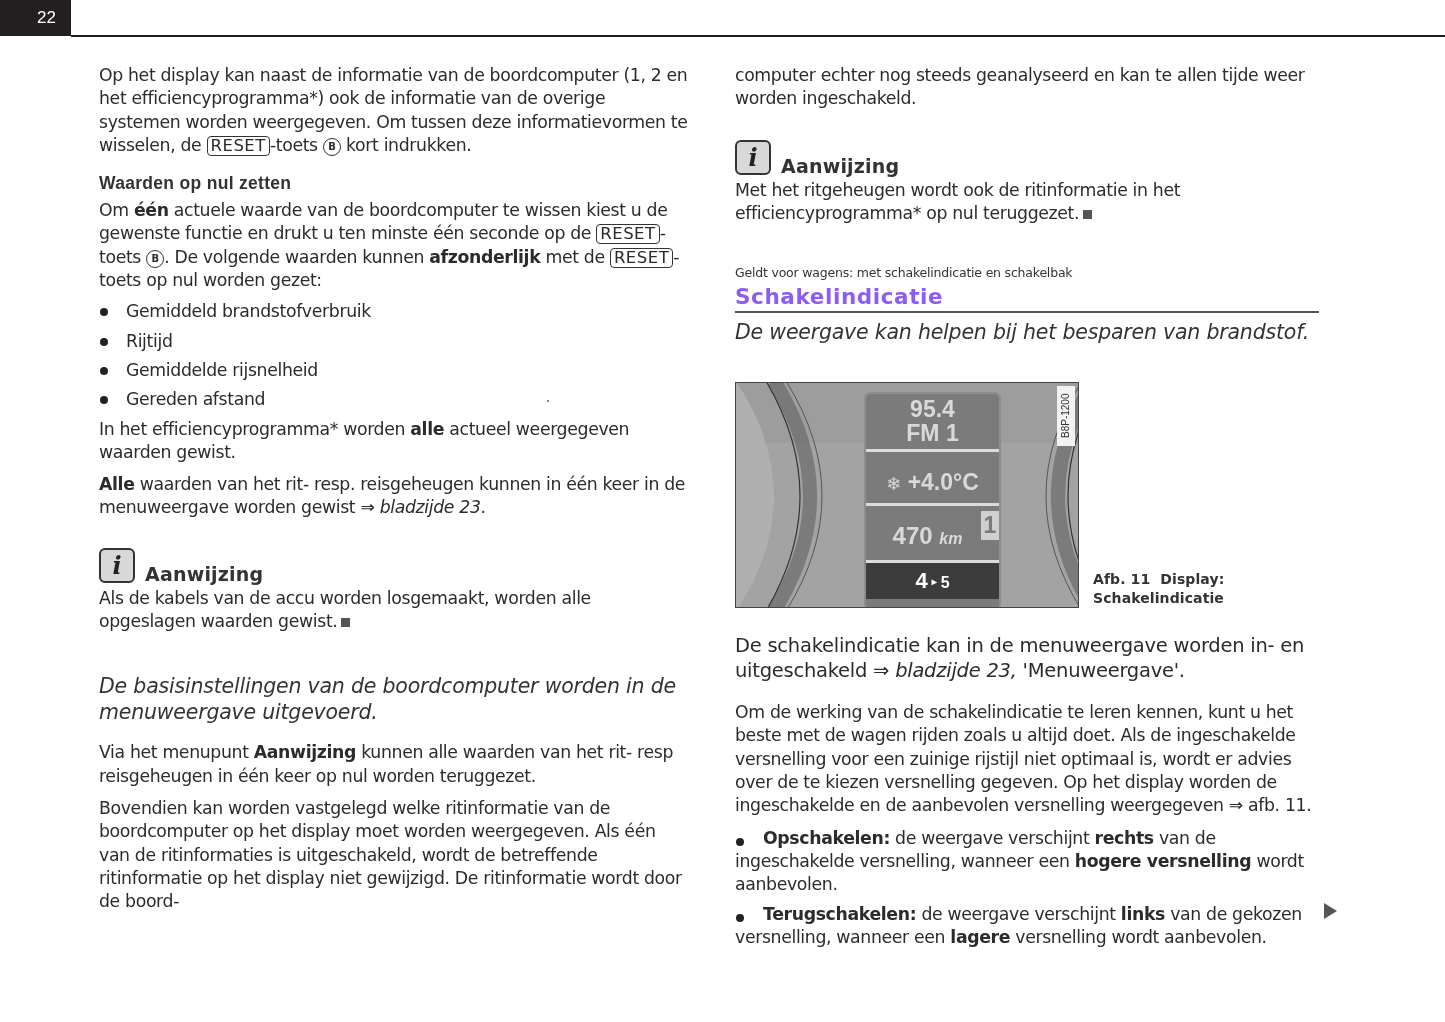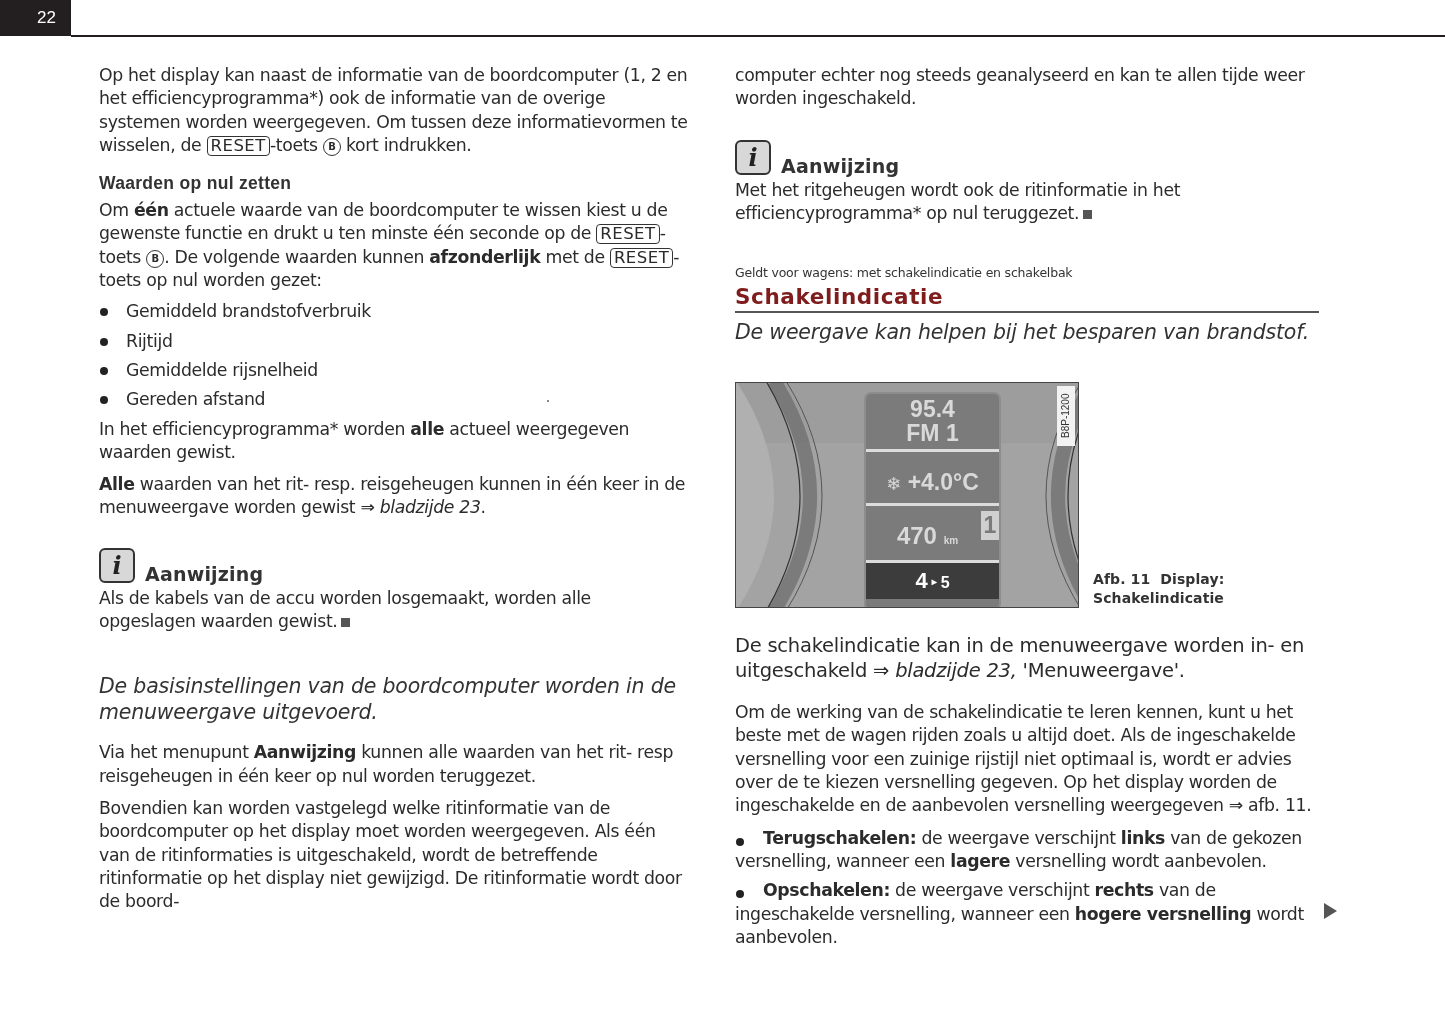--- a/index.html
+++ b/index.html
@@ -25,37 +25,37 @@
   ul.bullets { list-style: none; margin-top: 8px; }
   ul.bullets li { font-size: 17.3px; line-height: 23.3px; letter-spacing: -0.35px; padding-left: 27px; position: relative; margin-bottom: 6px; }
   ul.bullets li .dot { position: absolute; left: 1px; top: 8px; width: 8px; height: 8px; border-radius: 50%; background: #222; }
 
   .note-head { display: flex; align-items: flex-end; margin-top: 28px; }
   .info-icon { width: 36px; height: 35px; border: 2px solid #333; border-radius: 6px; background: #d8d8d8; display: flex; align-items: center; justify-content: center;
     font-family: "DejaVu Serif", serif; font-weight: bold; font-style: italic; font-size: 24px; color: #222; margin-right: 10px; }
   .note-title { font-weight: bold; font-size: 19px; color: #333; letter-spacing: 0.2px; line-height: 22px; margin-bottom: -2px; }
   .end-square { display: inline-block; width: 9px; height: 9px; background: #555; margin-left: 4px; vertical-align: 0; }
 
-  .section-title { font-family: "DejaVu Sans", sans-serif; font-weight: bold; font-size: 21.5px; color: #7f1d1d; letter-spacing: 0.6px; padding-bottom: 2px; border-bottom: 2px solid #555; }
+  .section-title { font-family: "DejaVu Sans", sans-serif; font-weight: bold; font-size: 21.5px; color: #8b5cf6; letter-spacing: 0.6px; padding-bottom: 2px; border-bottom: 2px solid #555; }
   .section-lead { font-style: italic; font-size: 20.5px; line-height: 26px; color: #333; letter-spacing: -0.2px; margin-top: 7px; }
 
   .applies { font-size: 12.5px; color: #333; letter-spacing: -0.2px; }
 
   .fig-row { display: flex; align-items: flex-end; margin-top: 37px; }
   .figure { position: relative; width: 396px; height: 226px; border: 1.5px solid #444; background: #9a9a9a; overflow: hidden; }
   .fig-caption { margin-left: 14px; font-size: 14px; font-weight: bold; line-height: 19px; color: #333; letter-spacing: 0.1px; margin-bottom: 0; }
   .fig-code { position: absolute; right: 3px; top: 3px; width: 18px; height: 60px; background: #f2f2f2; font-family: "Liberation Sans", sans-serif; font-size: 10px; color: #333; writing-mode: vertical-rl; transform: rotate(180deg); text-align: center; line-height: 18px; }
 
   .disp { position: absolute; left: 128px; top: 9px; width: 137px; height: 219px; border-radius: 7px; background: #7b7b7b; border: 2px solid #8d8d8d; overflow: hidden; font-family: "Liberation Sans", sans-serif; font-weight: bold; color: #d9d9d9; }
   .disp-sec { position: absolute; left: 0; width: 100%; text-align: center; }
   .disp-line { position: absolute; left: 0; width: 100%; height: 3px; background: #dcdcdc; }
   .disp-radio { top: 3px; font-size: 23px; line-height: 24px; }
   .disp-temp { top: 75px; font-size: 23px; }
   .disp-range { top: 128px; font-size: 24px; padding-right: 10px; }
-  .disp-range .unit { font-size: 10px; }
+  .disp-range .unit { font-size: 16px; font-style: italic; }
   .disp-badge { position: absolute; right: 0; top: 117px; width: 18px; height: 29px; background: #d0d0d0; color: #7b7b7b; font-size: 23px; text-align: center; line-height: 29px; }
   .disp-gear { top: 169px; height: 36px; background: #3c3c3c; color: #fff; font-size: 22px; line-height: 36px; }
   .disp-gear .arrow { font-size: 10px; vertical-align: 3px; margin: 0 4px; }
   .disp-gear .rec { font-size: 16px; }
 
   .next-arrow { position: absolute; left: 1324px; top: 903px; width: 0; height: 0; border-left: 13px solid #555; border-top: 8px solid transparent; border-bottom: 8px solid transparent; }
   .stray-dot { position: absolute; left: 547px; top: 400px; width: 2px; height: 2px; background: #888; }
 
   b { font-weight: bold; }
   i { font-style: italic; }
@@ -165,23 +165,23 @@
         <span>Display: Schakelindicatie</span>
       </div>
     </div>
 
     <p style="margin-top:25px; font-size:19.5px; line-height:25px; letter-spacing:-0.25px">
       <span>De schakelindicatie kan in de menuweergave worden in- en uitgeschakeld ⇒ </span><i>bladzijde 23,</i><span> 'Menuweergave'.</span>
     </p>
     <p style="margin-top:18px">Om de werking van de schakelindicatie te leren kennen, kunt u het beste met de wagen rijden zoals u altijd doet. Als de ingeschakelde versnelling voor een zuinige rijstijl niet optimaal is, wordt er advies over de te kiezen versnelling gegeven. Op het display worden de ingeschakelde en de aanbevolen versnelling weergegeven ⇒ afb. 11.</p>
 
     <ul class="bullets" style="margin-top:9px">
+      <li style="padding-left:0; text-indent:0">
+        <span style="display:inline-block; width:28px; position:relative"><span class="dot" style="top:-6px"></span></span><b>Opschakelen:</b><span> de weergave verschijnt </span><b>rechts</b><span> van de ingeschakelde versnelling, wanneer een </span><b>hogere versnelling</b><span> wordt aanbevolen.</span>
+      </li>
       <li style="padding-left:0">
         <span style="display:inline-block; width:28px; position:relative"><span class="dot" style="top:-6px"></span></span><b>Terugschakelen:</b><span> de weergave verschijnt </span><b>links</b><span> van de gekozen versnelling, wanneer een </span><b>lagere</b><span> versnelling wordt aanbevolen.</span>
-      </li>
-      <li style="padding-left:0; text-indent:0">
-        <span style="display:inline-block; width:28px; position:relative"><span class="dot" style="top:-6px"></span></span><b>Opschakelen:</b><span> de weergave verschijnt </span><b>rechts</b><span> van de ingeschakelde versnelling, wanneer een </span><b>hogere versnelling</b><span> wordt aanbevolen.</span>
       </li>
     </ul>
   </div>
 </div>
 
 <div class="next-arrow"></div>
 
 </body></html>

